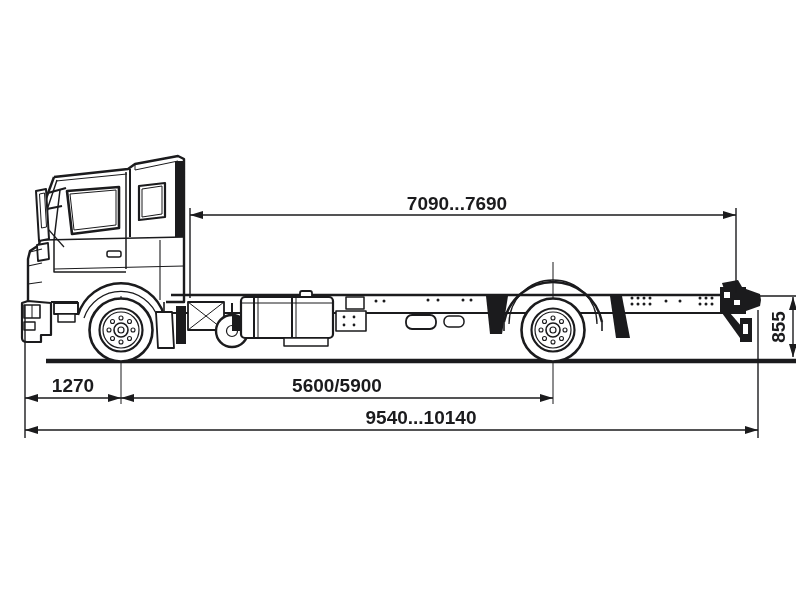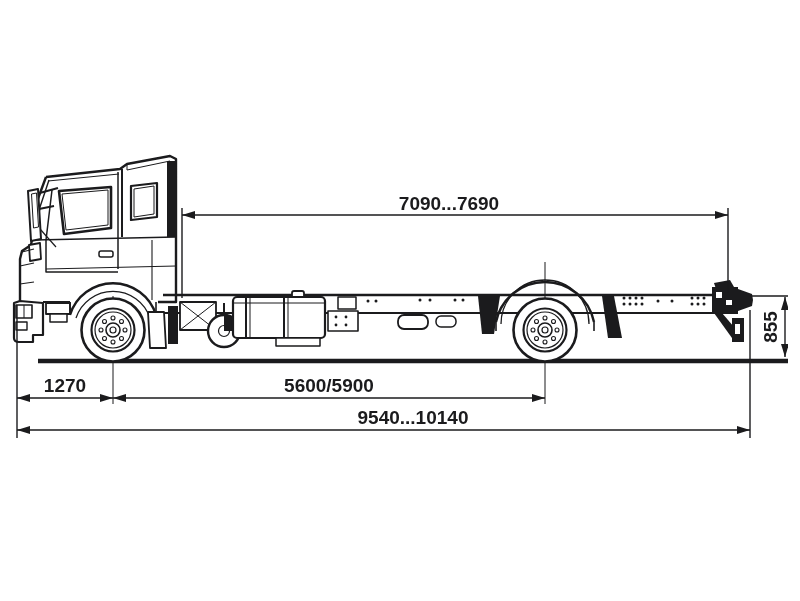--- a/index.html
+++ b/index.html
@@ -2,20 +2,21 @@
 <html><head>
 <meta charset="utf-8">
 <style>
   html, body { margin: 0; padding: 0; background: #ffffff; }
   .page {
     position: relative;
     width: 788px; height: 601px;
     background: #ffffff;
     overflow: hidden;
     font-family: "Liberation Sans", sans-serif;
+    padding-left: 8px;
   }
   svg { display: block; }
   .ln   { stroke: #1b1b1d; fill: none; stroke-linejoin: round; stroke-linecap: butt; }
   .fill { fill: #1b1b1d; stroke: none; }
   .wfill{ fill: #ffffff; stroke: #1b1b1d; stroke-linejoin: round; }
   .dim-text {
     font-family: "Liberation Sans", sans-serif;
     font-size: 19px;
     font-weight: bold;
     fill: #1b1b1d;

